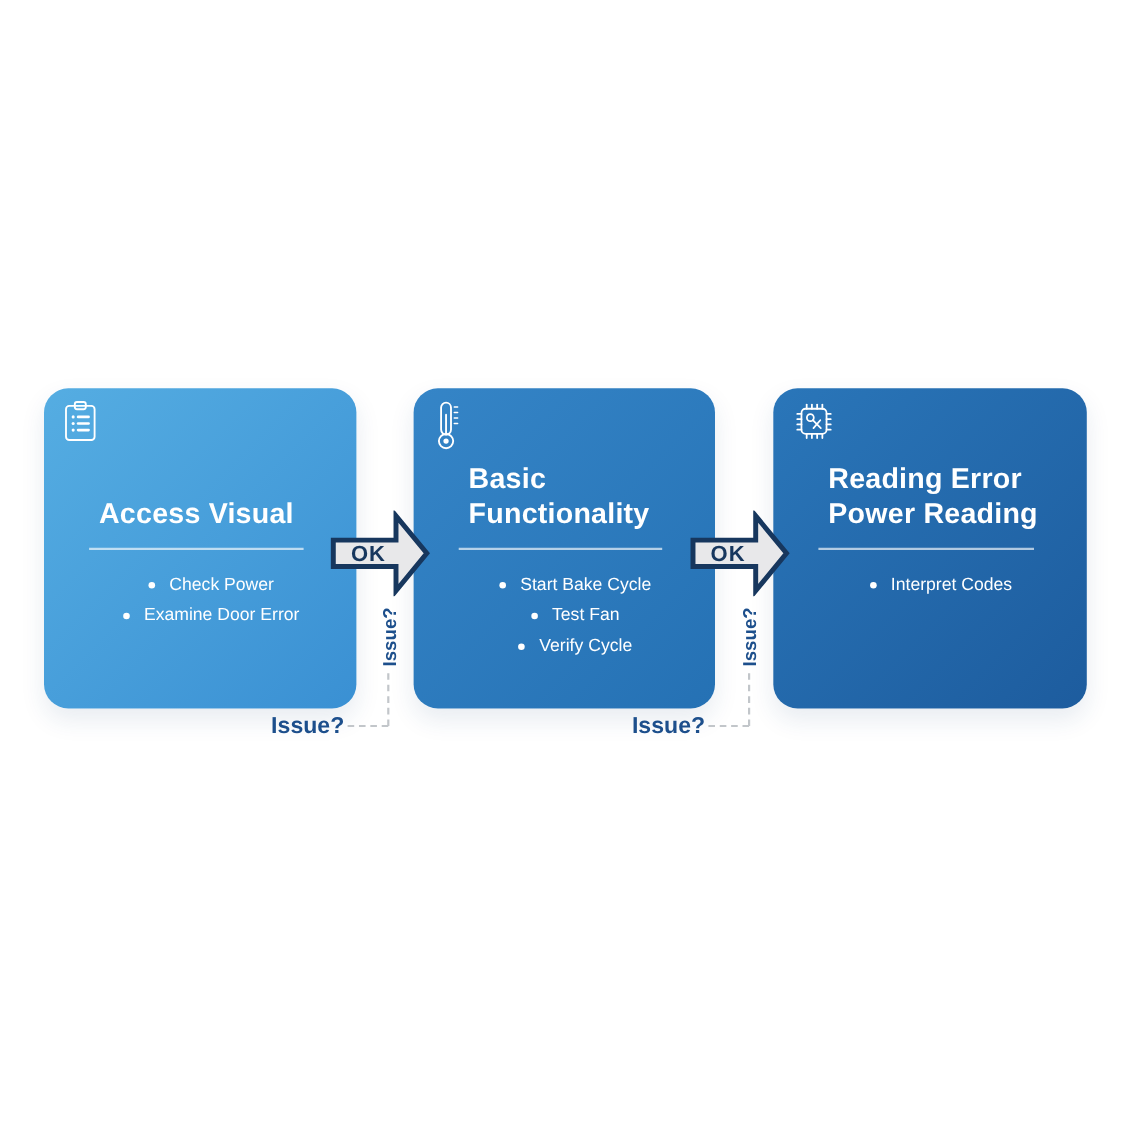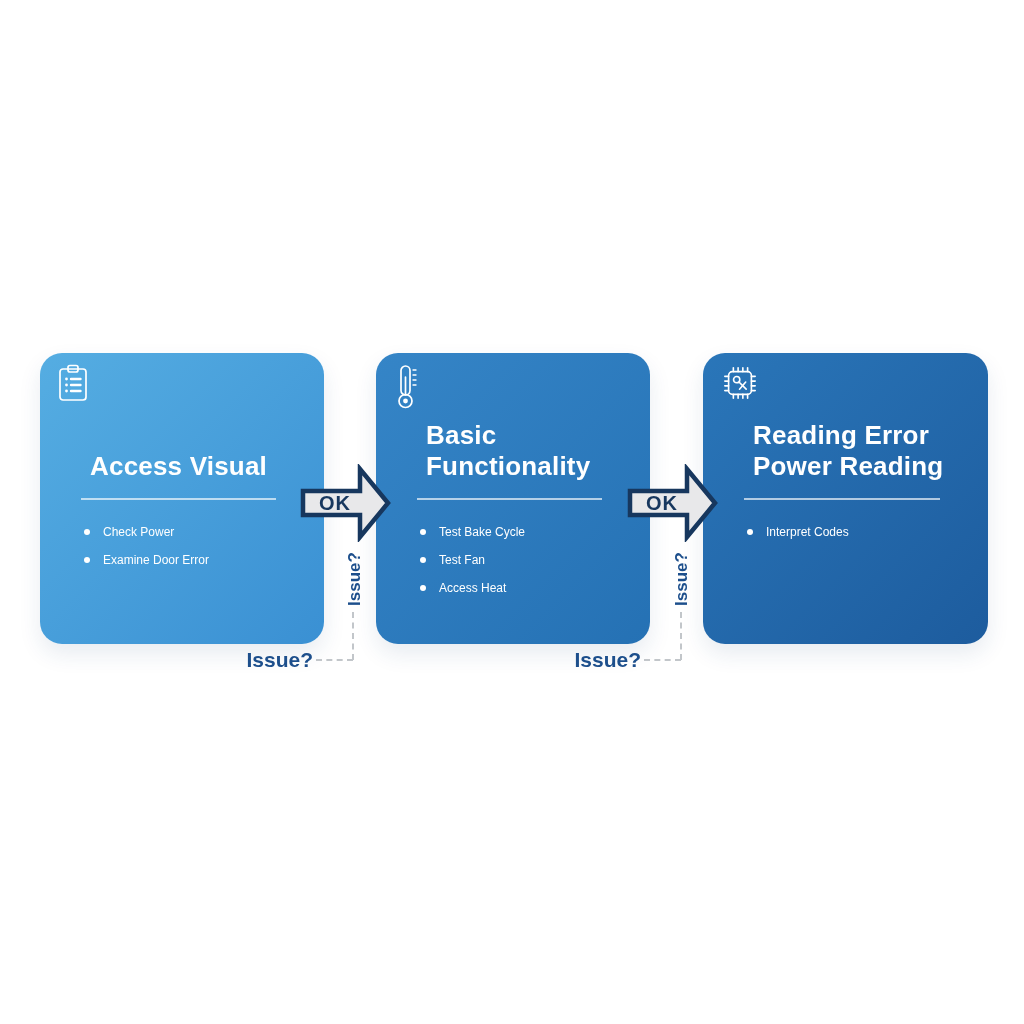--- a/index.html
+++ b/index.html
@@ -34,21 +34,21 @@
     position:absolute;left:41px;right:48px;top:145px;height:0;
     border-top:2px solid rgba(255,255,255,0.65);
   }
 
   .card .bullets{
     position:absolute;left:44px;right:24px;top:165px;
     margin:0;padding:0;list-style:none;
   }
   .card .bullets li{
     display:flex;align-items:center;
-    font-size:12px;line-height:28px;color:#ffffff;
+    font-size:16px;line-height:28px;color:#ffffff;justify-content:center;
   }
   .dot{width:6px;height:6px;border-radius:50%;background:#ffffff;margin-right:13px;flex-shrink:0;}
 
   
   .arrow{position:absolute;top:464px;width:92px;height:78px;z-index:5;}
   .arrow-0{left:300px;}
   .arrow-1{left:627px;}
   .arrow polygon{fill:#e8e8ea;stroke:#17375e;stroke-width:4.5;stroke-linejoin:miter;}
   .arrow text{
     font-family:"Liberation Sans", sans-serif;
@@ -132,29 +132,29 @@
       </svg>
     </span>
     <h2 class="title">
       <span>Basic</span>
       <span>Functionality</span>
     </h2>
     <div class="divider"></div>
     <ul class="bullets">
       <li>
           <span class="dot"></span>
-          <span>Test Bake Cycle</span>
+          <span>Start Bake Cycle</span>
         </li>
       <li>
           <span class="dot"></span>
           <span>Test Fan</span>
         </li>
       <li>
           <span class="dot"></span>
-          <span>Access Heat</span>
+          <span>Verify Cycle</span>
         </li>
     </ul>
   </section>
 
   <section class="card card-2" style="background: linear-gradient(135deg, rgb(42, 118, 185) 0%, rgb(29, 92, 158) 100%);">
     <span class="icon">
       <svg width="38" height="38" viewBox="0 0 40 40">
         <rect class="ico" x="8" y="8" width="24" height="24" rx="4"></rect>
         <line class="ico" x1="13" y1="4" x2="13" y2="8"></line>
           <line class="ico" x1="18" y1="4" x2="18" y2="8"></line>

